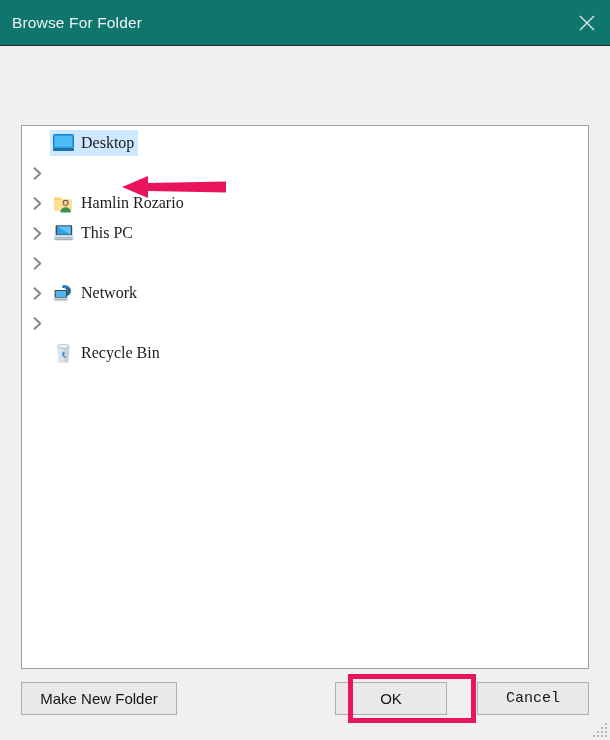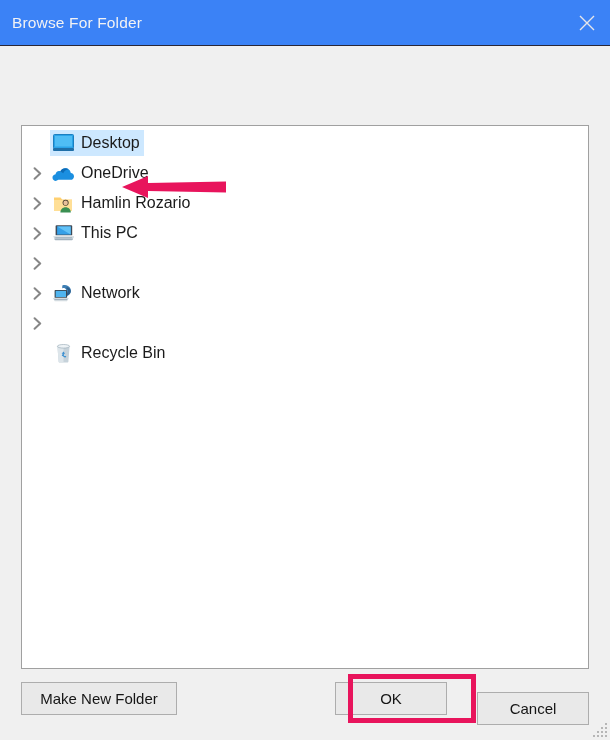--- a/index.html
+++ b/index.html
@@ -23,21 +23,21 @@
     box-sizing: border-box;
     display: flex;
     flex-direction: column;
   }
 
   
   .titlebar {
     position: relative;
     height: 45px;
     flex: 0 0 45px;
-    background: #3b82f6;
+    background: #0f766e;
     display: flex;
     align-items: center;
     justify-content: space-between;
     border-bottom: 1px solid #2a2736;
   }
   .titlebar-text {
     color: #f2f2f4;
     font-size: 15.5px;
     letter-spacing: 0.15px;
     padding-left: 12px;
@@ -80,20 +80,21 @@
   }
 
   .tree-row {
     position: relative;
     display: flex;
     align-items: center;
     height: 30px;
     padding-left: 2px;
     cursor: default;
     white-space: nowrap;
+    font-family: Liberation Serif, serif;
   }
   .chevron {
     width: 26px;
     flex: 0 0 26px;
     display: flex;
     align-items: center;
     justify-content: center;
     color: #868686;
     cursor: pointer;
   }
@@ -156,21 +157,21 @@
     box-sizing: border-box;
     cursor: pointer;
     display: flex;
     align-items: center;
     justify-content: center;
     padding: 0;
   }
 
   #btn-new-folder { left: 21px; top: 14px; width: 156px; }
   #btn-ok        { left: 335px; top: 14px; width: 112px; }
-  #btn-cancel    { left: 477px; top: 24px; width: 112px; }
+  #btn-cancel    { left: 477px; top: 14px; width: 112px; font-family: Liberation Mono, monospace; }
 
   .ok-highlight {
     position: absolute;
     left: 348px;
     top: 6px;
     width: 128px;
     height: 49px;
     border: 5px solid #e8145c;
     box-sizing: border-box;
     pointer-events: none;
@@ -226,29 +227,20 @@
                 </svg>
               </span>
               <span class="tree-label">Desktop</span>
             </span>
           </li>
           <li class="tree-row">
             <span class="chevron">
               <svg width="9" height="13" viewBox="0 0 9 13">
                 <path d="M1.6 1.2 L7.2 6.5 L1.6 11.8" stroke="#878787" stroke-width="2" fill="none" stroke-linecap="round" stroke-linejoin="round"></path>
               </svg>
-            </span>
-            <span class="row-hl">
-              <span class="tree-icon">
-                <svg width="22" height="16" viewBox="0 0 22 16">
-                  <path d="M6.4 14.8h12.1c1.9 0 3.5-1.5 3.5-3.4 0-1.8-1.4-3.3-3.2-3.4 -0.3-2.7-2.6-4.8-5.4-4.8 -2.2 0-4.1 1.3-5 3.2 -0.4-0.2-0.9-0.3-1.4-0.3 -1.8 0-3.3 1.4-3.4 3.2 -1.9 0.2-3.3 1.8-3.1 3.7 0.2 1.7 1.6 2.9 3.3 2.9z" fill="#1b8fe0"></path>
-                  <path d="M8.3 6.3c0.9-1.9 2.8-3.1 4.9-3.1 1.2 0 2.4 0.4 3.3 1.1 -2.4 0.2-4.4 1.8-5.3 4 -0.8-1-2-1.7-3.3-1.9z" fill="#0d6cb8"></path>
-                </svg>
-              </span>
-              <span class="tree-label">OneDrive</span>
             </span>
           </li>
           <li class="tree-row">
             <span class="chevron">
               <svg width="9" height="13" viewBox="0 0 9 13">
                 <path d="M1.6 1.2 L7.2 6.5 L1.6 11.8" stroke="#878787" stroke-width="2" fill="none" stroke-linecap="round" stroke-linejoin="round"></path>
               </svg>
             </span>
             <span class="row-hl">
               <span class="tree-icon">

